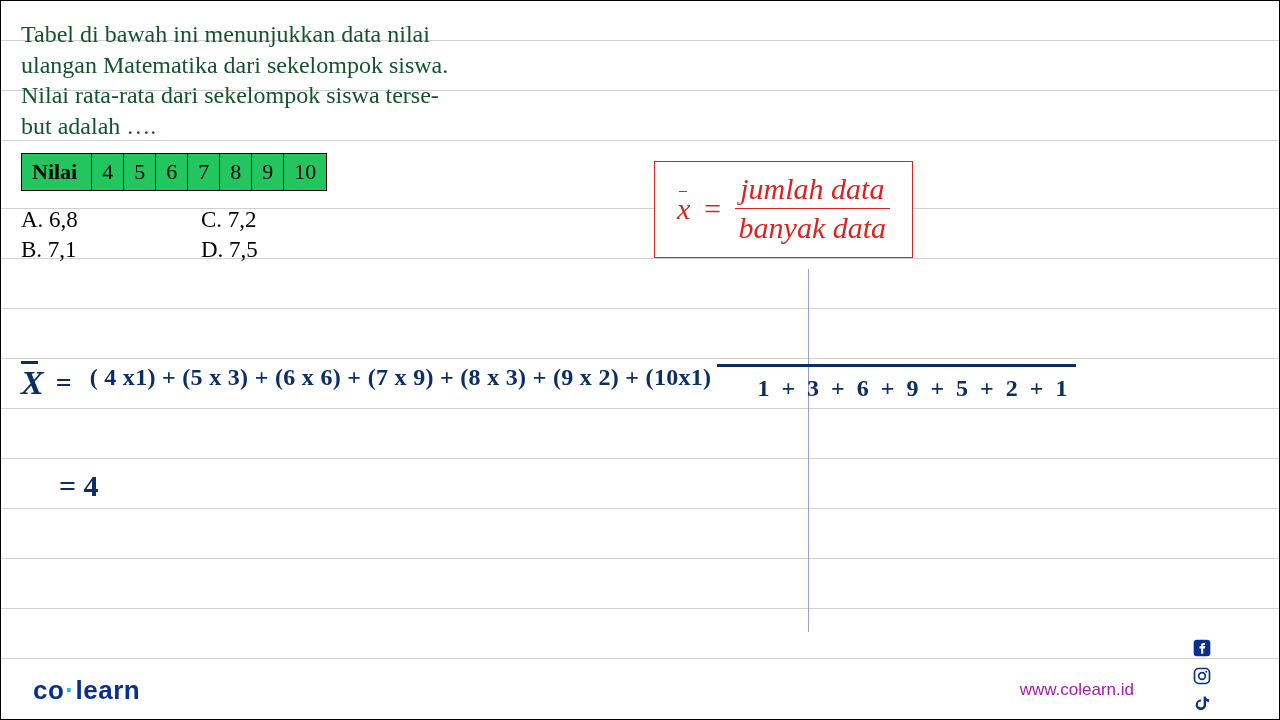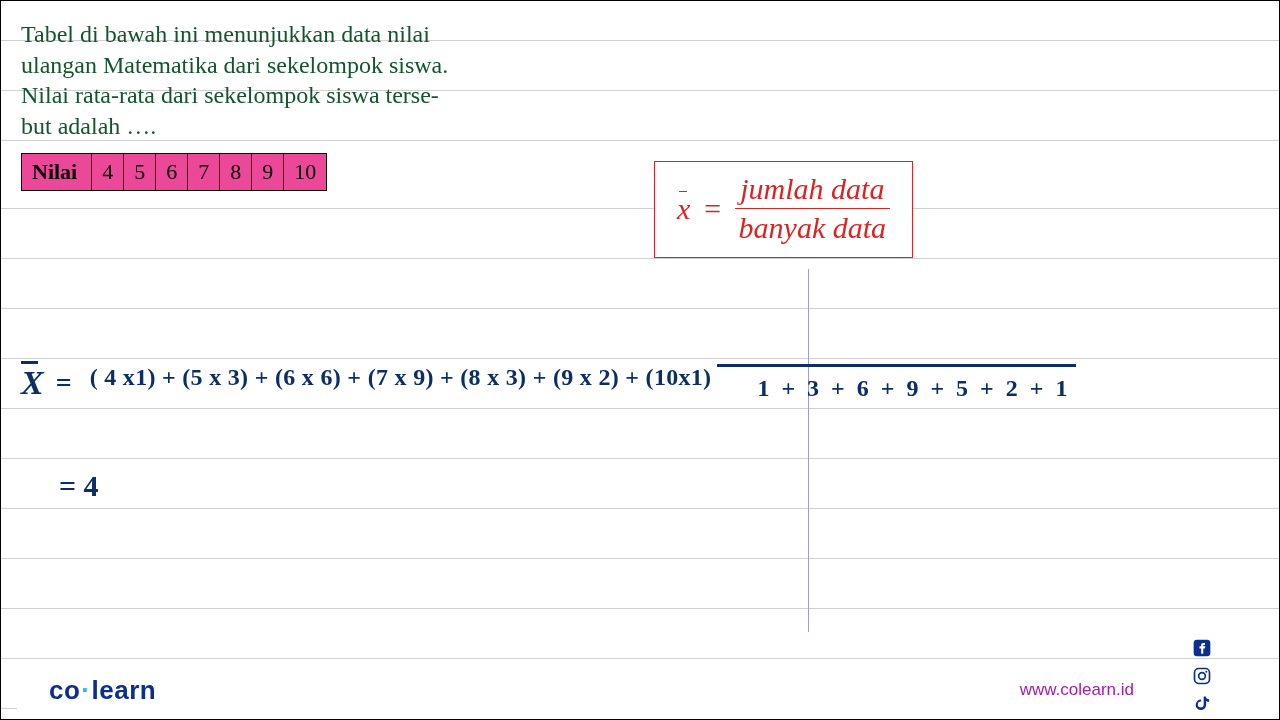--- a/index.html
+++ b/index.html
@@ -45,21 +45,21 @@
   table.data {
     border-collapse: collapse;
     margin-top: 11px;
   }
   table.data th, table.data td {
     border: 1.5px solid #000;
     padding: 5px 10px;
     font-size: 22px;
     text-align: center;
     font-weight: normal;
-    background: #ec4899;
+    background: #22c55e;
   }
   table.data th { font-weight: bold; text-align: left; padding-right:14px; }
   table.data .hcell { font-weight: bold; }
   table.data .freq-label { line-height:1.05; width:95px; }
   .options {
     margin-top: 16px;
     font-size: 23px;
     display: grid;
     grid-template-columns: 180px 180px;
     row-gap: 4px;
@@ -104,21 +104,21 @@
     content:''; position:absolute; left:0; right:6px; top:-3px; height:3px; background:#0b2e66;
   }
   .hw-frac { display:inline-flex; flex-direction:row; }
   .hw-frac .hnum { padding: 0 6px 3px 6px; font-size: 24px; letter-spacing: 0.3px;}
   .hw-frac .hden { padding: 8px 6px 0 40px; border-top: 3.5px solid #0b2e66; font-size: 24px; letter-spacing: 3px;}
   .hw-line2 {
     left: 58px; top: 468px; font-size: 30px;
   }
   .footer {
     position: absolute;
-    left: 16px; right: 0; bottom: 0;
+    left: 0; right: 0; bottom: 0;
     height: 58px;
     display: flex;
     align-items: center;
     padding: 0 32px;
     font-family: -apple-system, Helvetica, Arial, sans-serif;
     background: #fff;
   }
   .logo { font-size: 26px; font-weight: 700; color: #0a2f8f; letter-spacing: 0.5px;}
   .logo .dot { color: #1fb6ff; padding: 0 1px;}
   .footer-right { margin-left: auto; display:flex; align-items:center; gap: 22px; color:#a21caf; font-size:17px;justify-content:flex-end; }
@@ -149,20 +149,26 @@
       <td>5</td>
       <td>6</td>
       <td>7</td>
       <td>8</td>
       <td>9</td>
       <td>10</td>
     </tr>
   </tbody>
     </table>
 
+  <div class="options">
+    <div>A.  6,8</div>
+    <div>C.  7,2</div>
+    <div>B.  7,1</div>
+    <div>D.  7,5</div>
+  </div>
 
 </div>
 
 <div class="formula-box">
   <span class="xbar">x</span>
   <span>=</span>
   <span class="frac">
     <span class="num">jumlah data</span>
     <span class="den">banyak data</span>
   </span>

